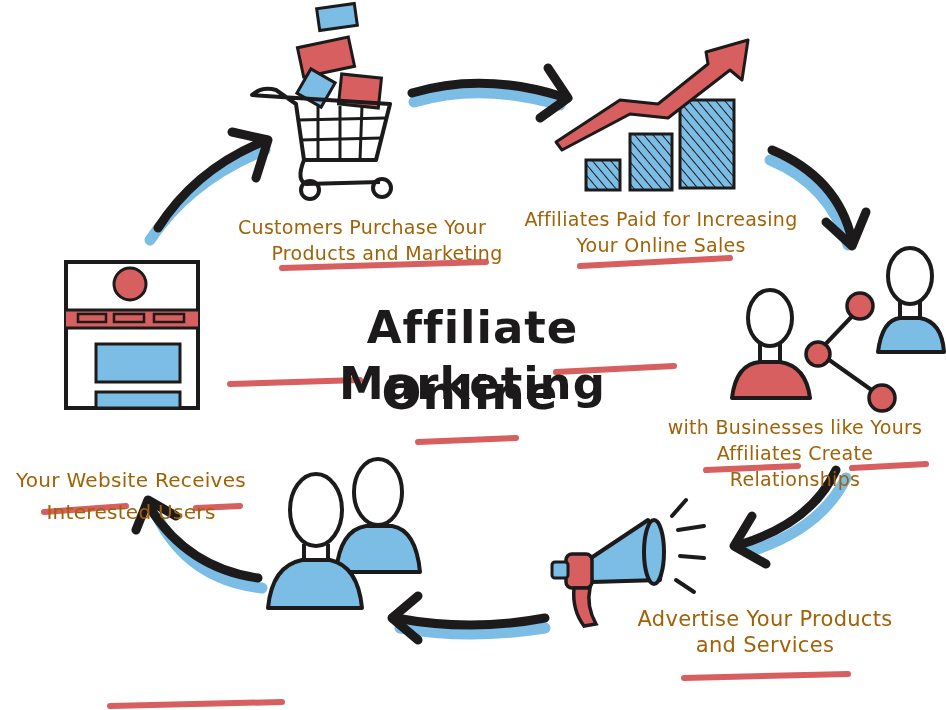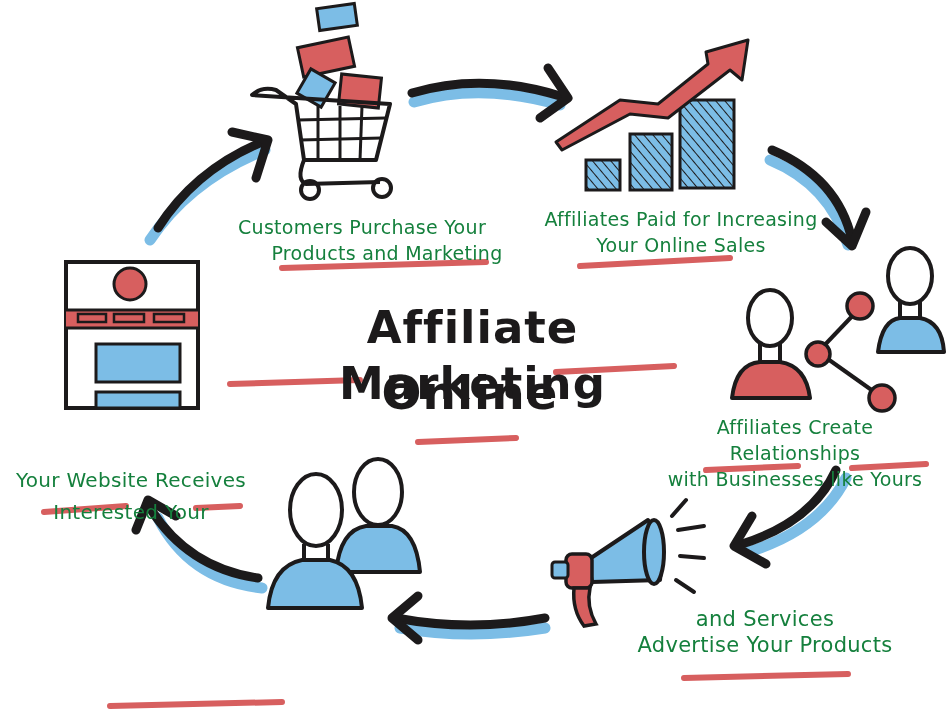--- a/index.html
+++ b/index.html
@@ -1,21 +1,21 @@
 <!DOCTYPE html>
 <html><head>
 <meta charset="utf-8">
 <style>
   html, body { margin: 0; padding: 0; background: #ffffff; }
   body { width: 946px; height: 710px; position: relative; overflow: hidden;
          font-family: "DejaVu Sans", sans-serif; color: #1c1a1b; }
   .stage { position: absolute; left: 0; top: 0; width: 946px; height: 710px; }
   svg.art { position: absolute; left: 0; top: 0; width: 946px; height: 710px; }
   .label { position: absolute; text-align: center; font-family: "DejaVu Sans", sans-serif;
-           font-size: 19px; line-height: 26px; letter-spacing: 0.3px; color: #15803d;
+           font-size: 19px; line-height: 26px; letter-spacing: 0.3px; color: #a16207;
            font-weight: normal; }
   .title { position: absolute; text-align: center; font-family: "DejaVu Sans", sans-serif;
            font-weight: bold; color: #1c1a1b; letter-spacing: 1px; }
   .title-line1 { left: 225px; top: 300px; width: 495px; font-size: 45px; line-height: 56px; }
   .title-line2 { left: 380px; top: 365px; width: 180px; font-size: 47px; line-height: 56px; }
 </style>
 </head>
 <body>
 
 <div class="stage">
@@ -153,34 +153,34 @@
   </svg>
 
   <div class="title title-line1">Affiliate Marketing</div>
   <div class="title title-line2">Online</div>
 
   <div class="label" style="left:212px; top:214px; width:300px;">
     <div>Customers Purchase Your</div>
     <div style="padding-left:50px;">Products and Marketing</div>
   </div>
 
-  <div class="label" style="left:536px; top:206px; width:290px;">
+  <div class="label" style="left:516px; top:206px; width:290px;">
     <div>Affiliates Paid for Increasing</div>
     <div>Your Online Sales</div>
   </div>
 
   <div class="label" style="left:650px; top:414px; width:290px;">
+    <div>with Businesses like Yours</div>
     <div>Affiliates Create Relationships</div>
-    <div>with Businesses like Yours</div>
   </div>
 
   <div class="label" style="left:615px; top:606px; width:300px; font-size:21px;">
+    <div>Advertise Your Products</div>
     <div>and Services</div>
-    <div>Advertise Your Products</div>
   </div>
 
 
   <div class="label" style="left:0px; top:424px; width:262px; font-size:20px; line-height:32px;margin-top:40px;">
     <div>Your Website Receives</div>
-    <div>Interested Your</div>
+    <div>Interested Users</div>
   </div>
 
 </div>
 
 </body></html>

